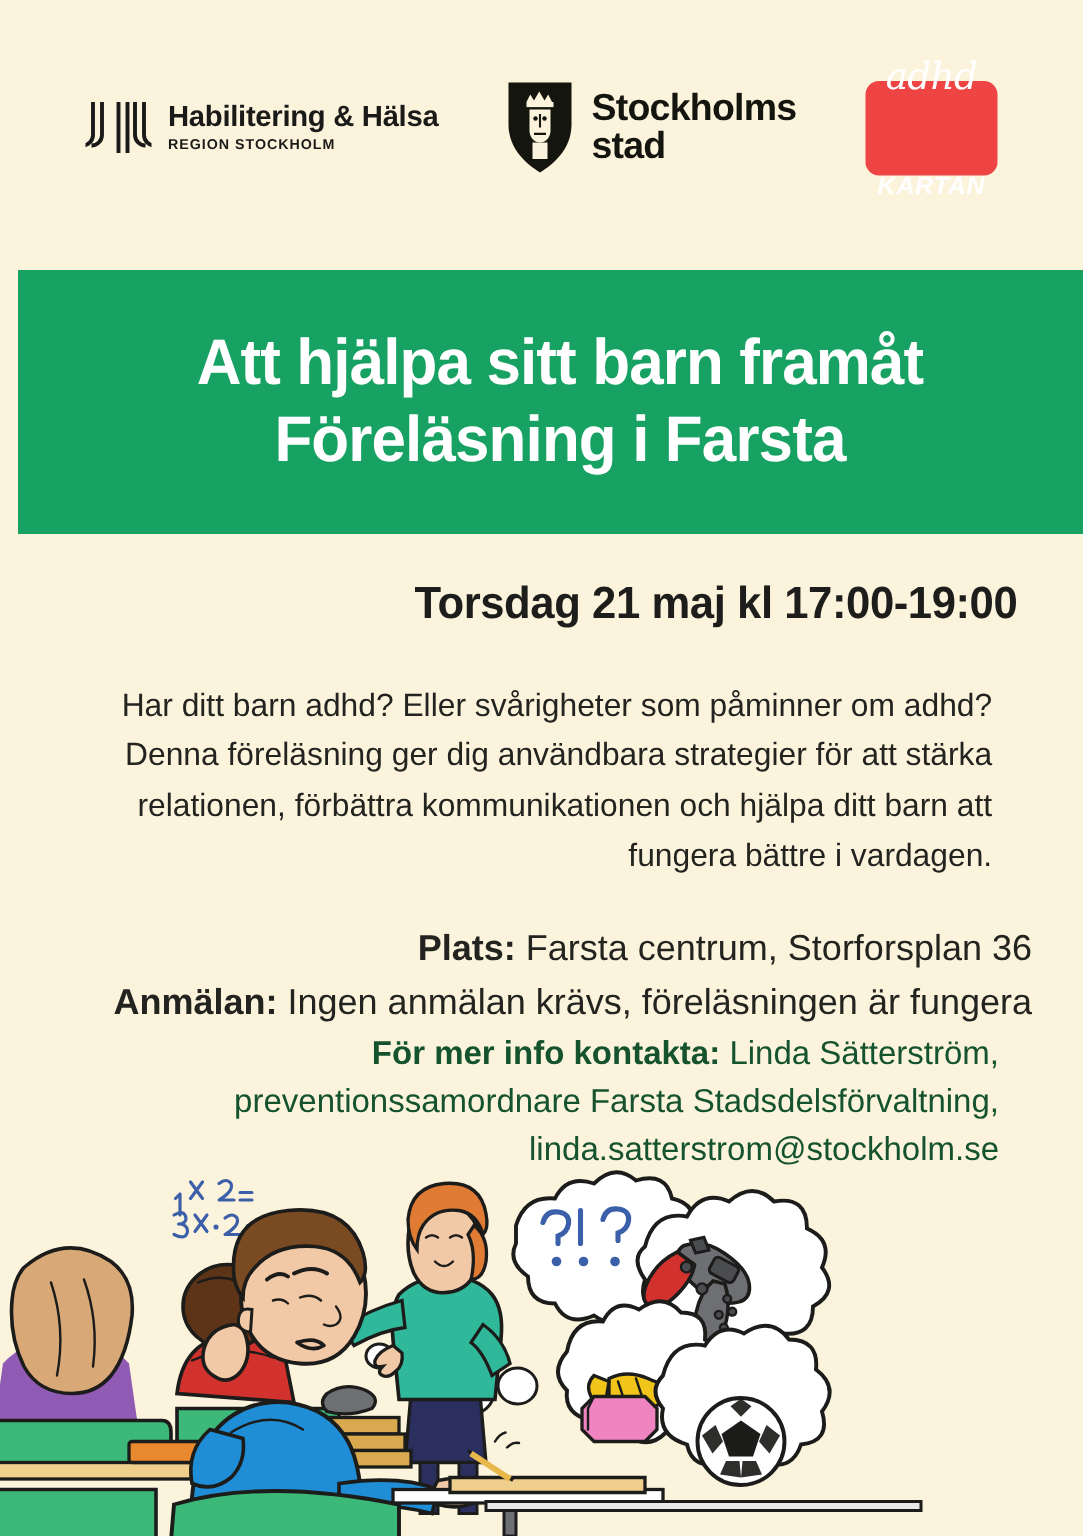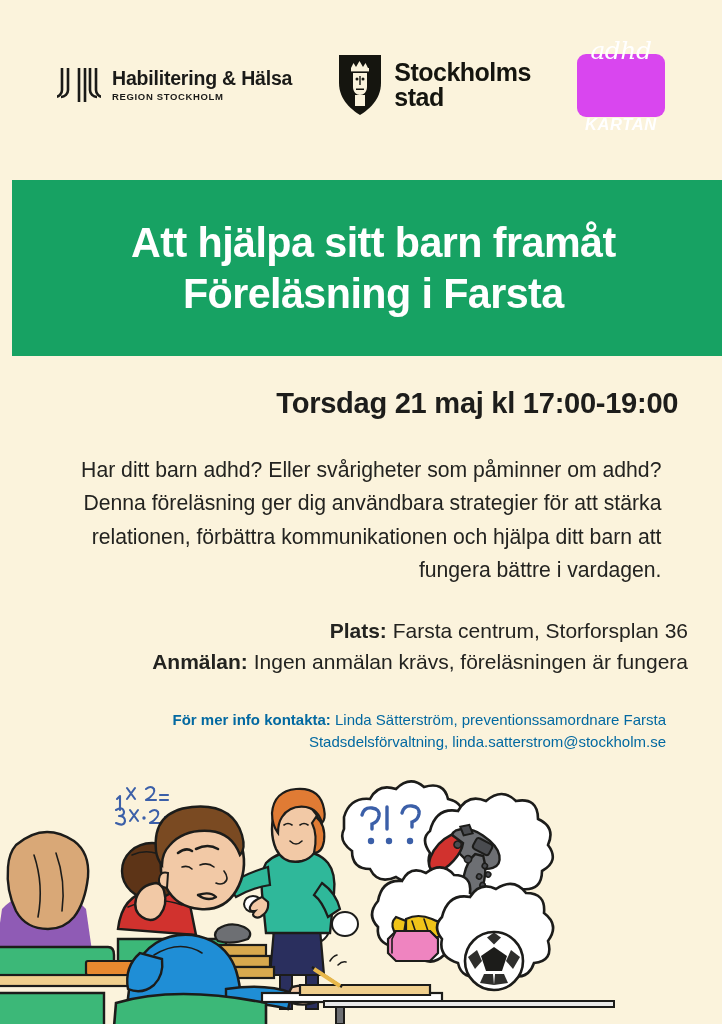--- a/index.html
+++ b/index.html
@@ -71,21 +71,21 @@
     line-height: 1.02;
     font-size: 25px;
     font-weight: bold;
     letter-spacing: -0.5px;
     color: #15150f;
   }
 
   
   .logo-adhd {
     width: 88px; height: 63px;
-    background: #d946ef;
+    background: #ef4444;
     border-radius: 9px;
     display: flex;
     flex-direction: column;
     align-items: center;
     justify-content: center;
     flex: 0 0 auto;
     padding-top: 2px;
     gap: 36px;
   }
   .adhd-script {
@@ -152,31 +152,30 @@
     margin-top: 34px;
     font-size: 21.5px;
     line-height: 1.55;
     color: #232320;
     padding: 0 22px;
     transform: scaleX(0.985);
   }
 
   .details {
     margin-top: 28px;
-    font-size: 21px;
+    font-size: 24px;
     line-height: 1.48;
     color: #232320;
   }
   .details b { font-weight: bold; }
 
   .contact {
-    margin-top: 32px;
-    font-size: 15px;
+    font-size: 22px;
     line-height: 1.45;
-    color: #0369a1;
+    color: #14532d;
     padding: 0 22px;
   }
   .contact b { font-weight: bold; }
 
   
   .illustration {
     position: absolute;
     left: 0; bottom: 0;
     width: 722px;
     height: 245px;

